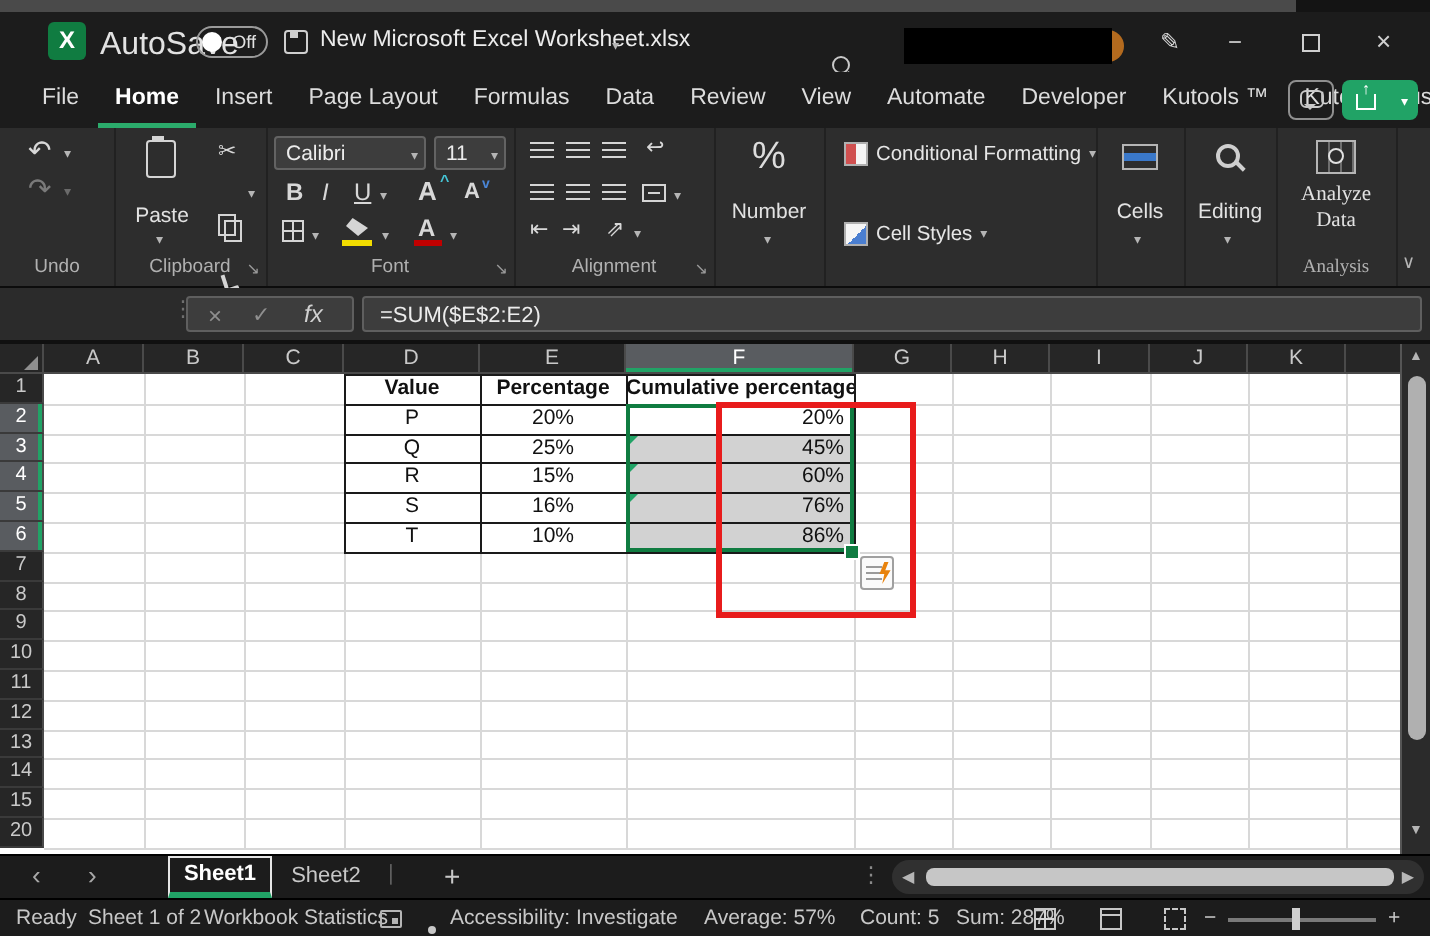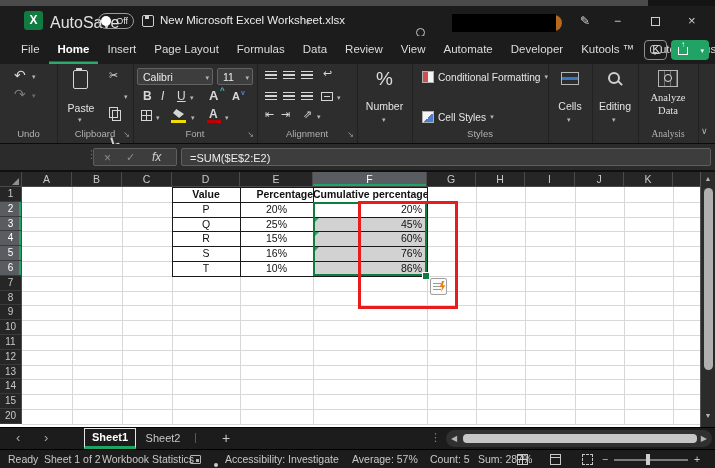--- a/index.html
+++ b/index.html
@@ -226,21 +226,20 @@
       <div class="styles-row" style="top:6px;">
         <div class="sq-icon cf-icon"></div>
         <span class="lbl">Conditional Formatting</span>
         <span class="chev">▾</span>
       </div>
       <div class="styles-row" style="top:46px;">
         <div class="sq-icon cs-icon"></div>
         <span class="lbl">Cell Styles</span>
         <span class="chev">▾</span>
       </div>
-      <div class="glabel">Styles</div>
     </div>
 
     <div class="rgroup" style="left:548px;width:44px;">
       <div class="cells-icon ab" style="left:13px;top:8px;"></div>
       <div class="ab btn-label" style="left:0;top:36px;width:44px;">Cells</div>
       <span class="ab chev" style="left:19px;top:52px;">▾</span>
     </div>
 
     <div class="rgroup" style="left:592px;width:46px;">
       <div class="magnifier-lg ab" style="left:16px;top:8px;"></div>
@@ -336,21 +335,21 @@
       <div style="position: absolute; left: 313px; top: 15px; width: 1px; height: 88.8px; background: rgb(26, 26, 26);"></div>
       <div style="position: absolute; left: 427px; top: 15px; width: 1px; height: 88.8px; background: rgb(26, 26, 26);"></div>
       <div style="position: absolute; left: 172px; top: 15px; width: 256px; height: 1px; background: rgb(26, 26, 26);"></div>
       <div style="position: absolute; left: 172px; top: 29.8px; width: 256px; height: 1px; background: rgb(26, 26, 26);"></div>
       <div style="position: absolute; left: 172px; top: 44.6px; width: 256px; height: 1px; background: rgb(26, 26, 26);"></div>
       <div style="position: absolute; left: 172px; top: 59.4px; width: 256px; height: 1px; background: rgb(26, 26, 26);"></div>
       <div style="position: absolute; left: 172px; top: 74.2px; width: 256px; height: 1px; background: rgb(26, 26, 26);"></div>
       <div style="position: absolute; left: 172px; top: 89px; width: 256px; height: 1px; background: rgb(26, 26, 26);"></div>
       <div style="position: absolute; left: 172px; top: 103.8px; width: 256px; height: 1px; background: rgb(26, 26, 26);"></div>
       <div style="position: absolute; left: 172px; top: 15px; width: 68px; height: 14.8px; line-height: 14.8px; font-weight: bold; font-size: 10.5px; text-align: center; white-space: nowrap; overflow: hidden; color: rgb(17, 17, 17);">Value</div>
-      <div style="position: absolute; left: 240px; top: 15px; width: 73px; height: 14.8px; line-height: 14.8px; font-weight: bold; font-size: 10.5px; text-align: right; white-space: nowrap; overflow: hidden; color: rgb(17, 17, 17);">Percentage</div>
+      <div style="position: absolute; left: 240px; top: 15px; width: 73px; height: 14.8px; line-height: 14.8px; font-weight: bold; font-size: 10.5px; text-align: center; white-space: nowrap; overflow: hidden; color: rgb(17, 17, 17);">Percentage</div>
       <div style="position: absolute; left: 313px; top: 15px; width: 114px; height: 14.8px; line-height: 14.8px; font-weight: bold; font-size: 10.5px; text-align: center; white-space: nowrap; overflow: hidden; color: rgb(17, 17, 17);">Cumulative percentage</div>
       <div style="position: absolute; left: 172px; top: 29.8px; width: 68px; height: 14.8px; line-height: 14.8px; font-size: 10.5px; color: rgb(17, 17, 17); box-sizing: border-box; text-align: center;">P</div>
       <div style="position: absolute; left: 240px; top: 29.8px; width: 73px; height: 14.8px; line-height: 14.8px; font-size: 10.5px; color: rgb(17, 17, 17); box-sizing: border-box; text-align: center;">20%</div>
       <div style="position: absolute; left: 313px; top: 29.8px; width: 114px; height: 14.8px; line-height: 14.8px; font-size: 10.5px; color: rgb(17, 17, 17); box-sizing: border-box; text-align: right; padding-right: 5px;">20%</div>
       <div style="position: absolute; left: 172px; top: 44.6px; width: 68px; height: 14.8px; line-height: 14.8px; font-size: 10.5px; color: rgb(17, 17, 17); box-sizing: border-box; text-align: center;">Q</div>
       <div style="position: absolute; left: 240px; top: 44.6px; width: 73px; height: 14.8px; line-height: 14.8px; font-size: 10.5px; color: rgb(17, 17, 17); box-sizing: border-box; text-align: center;">25%</div>
       <div style="position: absolute; left: 313px; top: 44.6px; width: 114px; height: 14.8px; line-height: 14.8px; font-size: 10.5px; color: rgb(17, 17, 17); box-sizing: border-box; text-align: right; padding-right: 5px;">45%</div>
       <div style="position: absolute; left: 172px; top: 59.4px; width: 68px; height: 14.8px; line-height: 14.8px; font-size: 10.5px; color: rgb(17, 17, 17); box-sizing: border-box; text-align: center;">R</div>
       <div style="position: absolute; left: 240px; top: 59.4px; width: 73px; height: 14.8px; line-height: 14.8px; font-size: 10.5px; color: rgb(17, 17, 17); box-sizing: border-box; text-align: center;">15%</div>
       <div style="position: absolute; left: 313px; top: 59.4px; width: 114px; height: 14.8px; line-height: 14.8px; font-size: 10.5px; color: rgb(17, 17, 17); box-sizing: border-box; text-align: right; padding-right: 5px;">60%</div>

